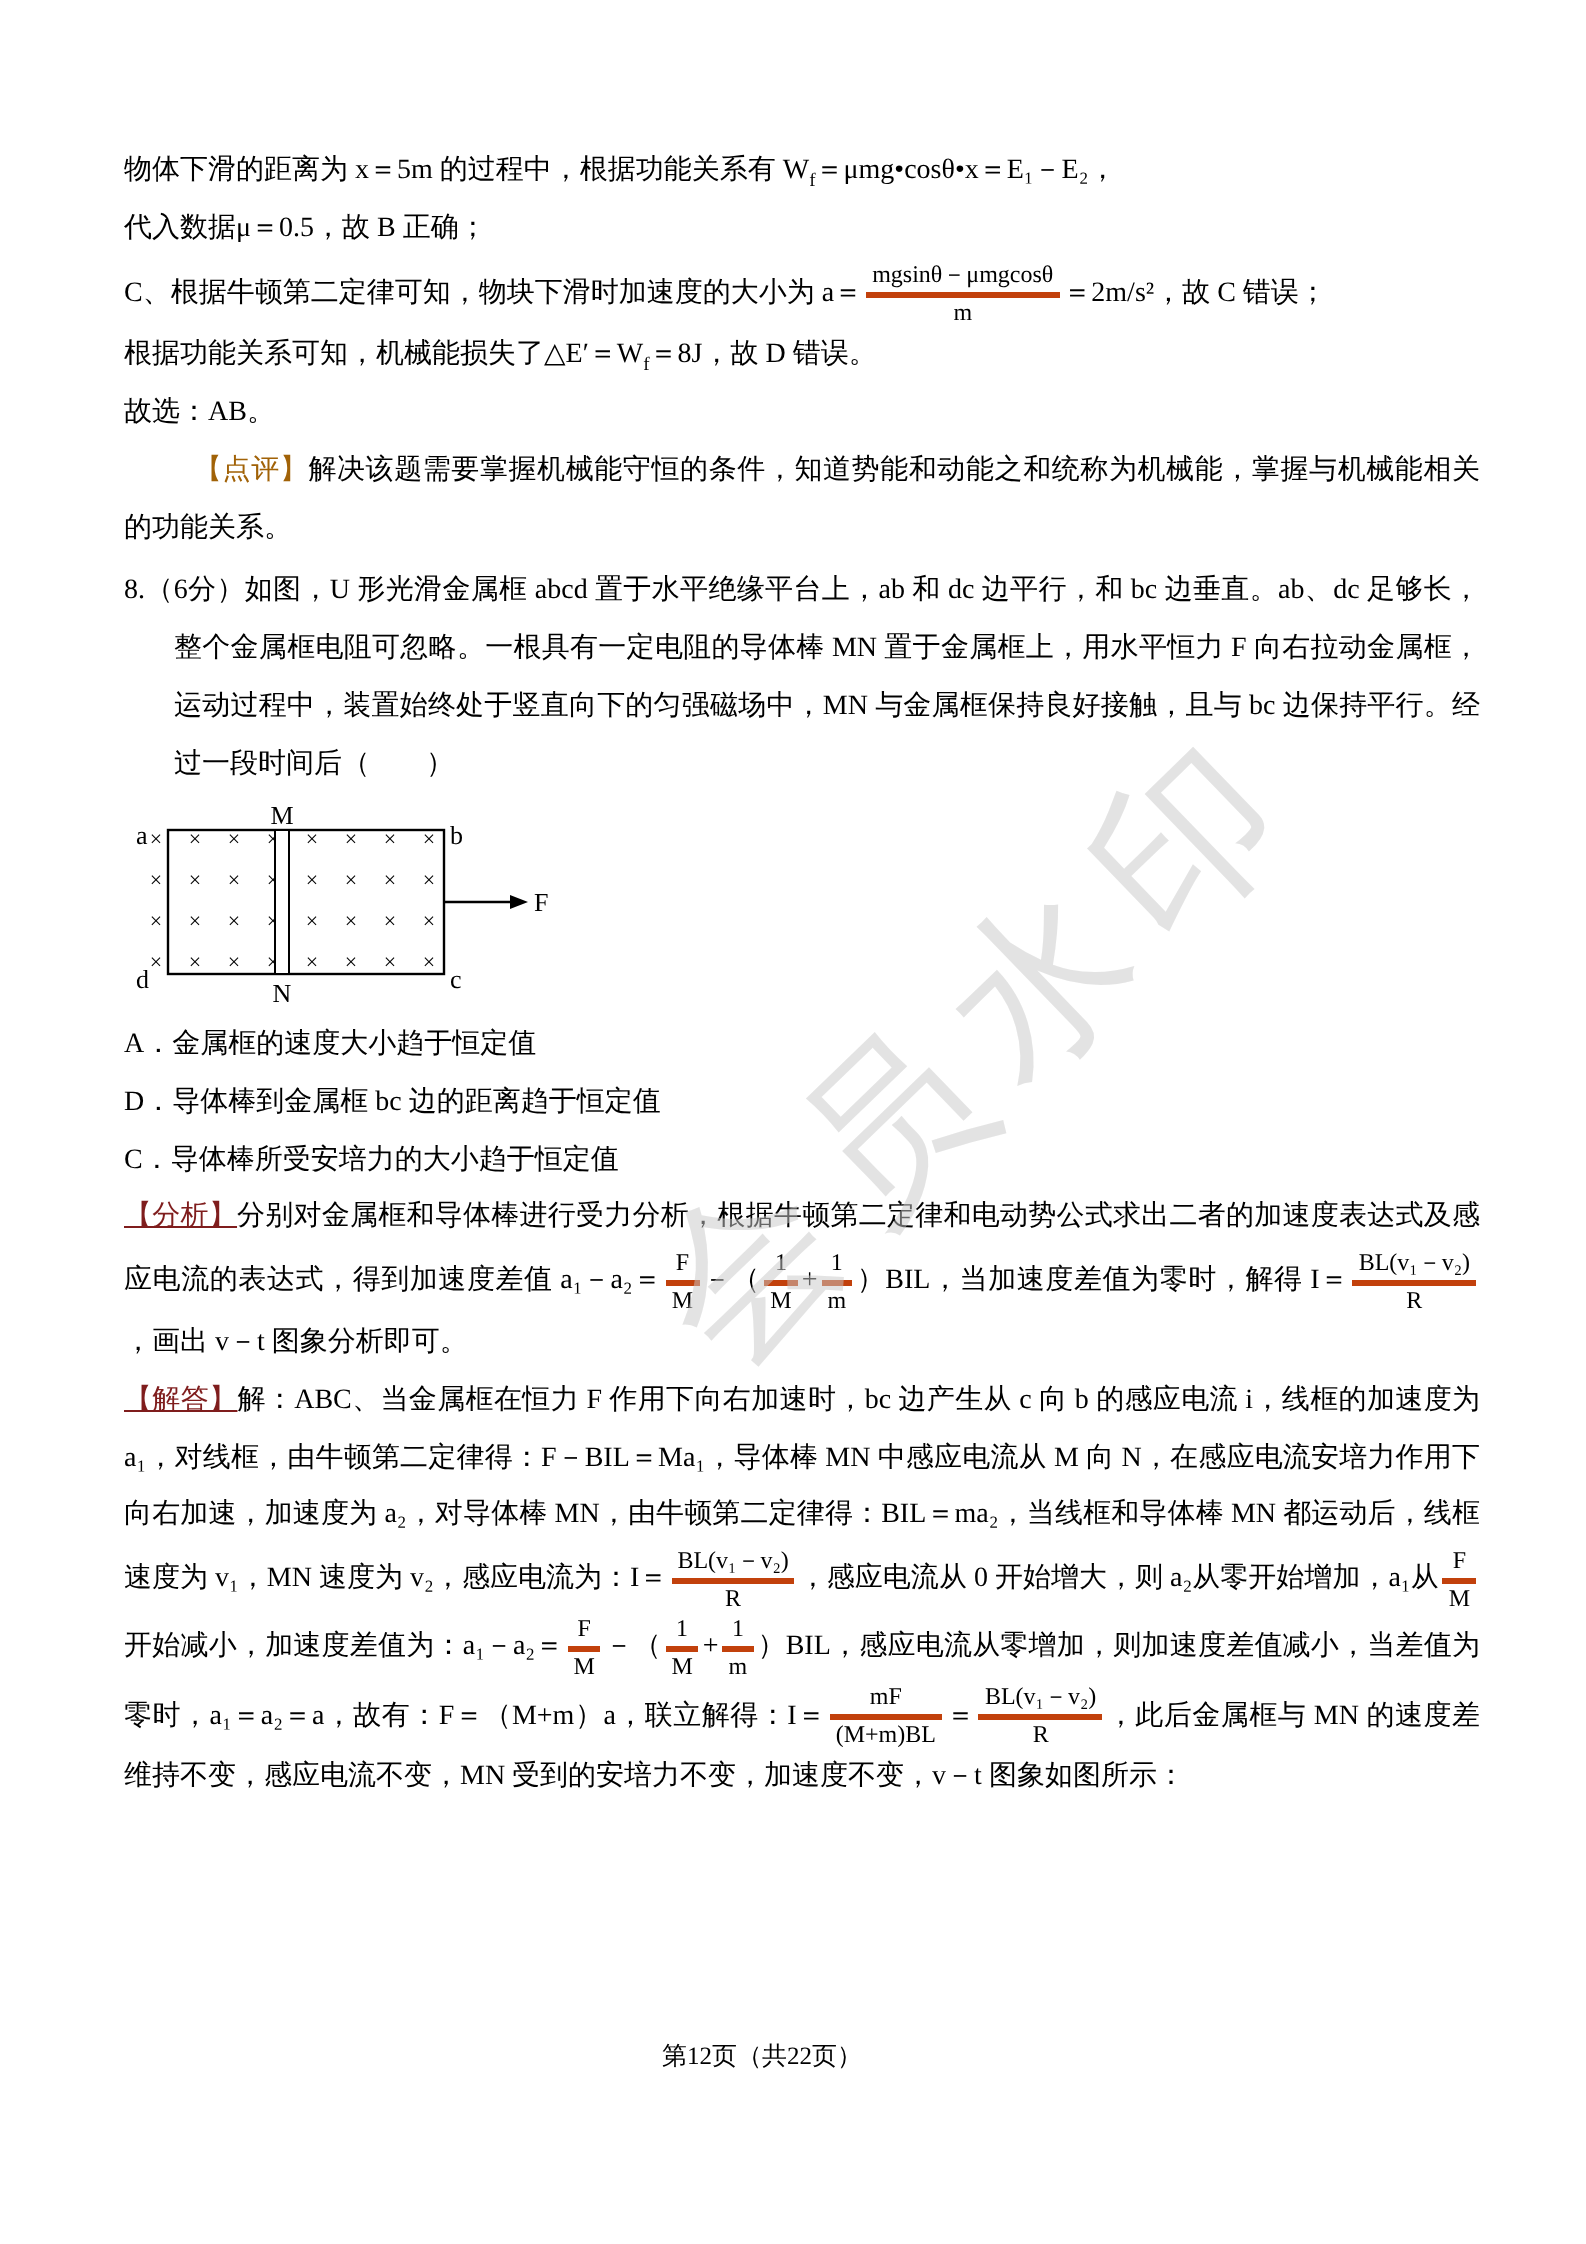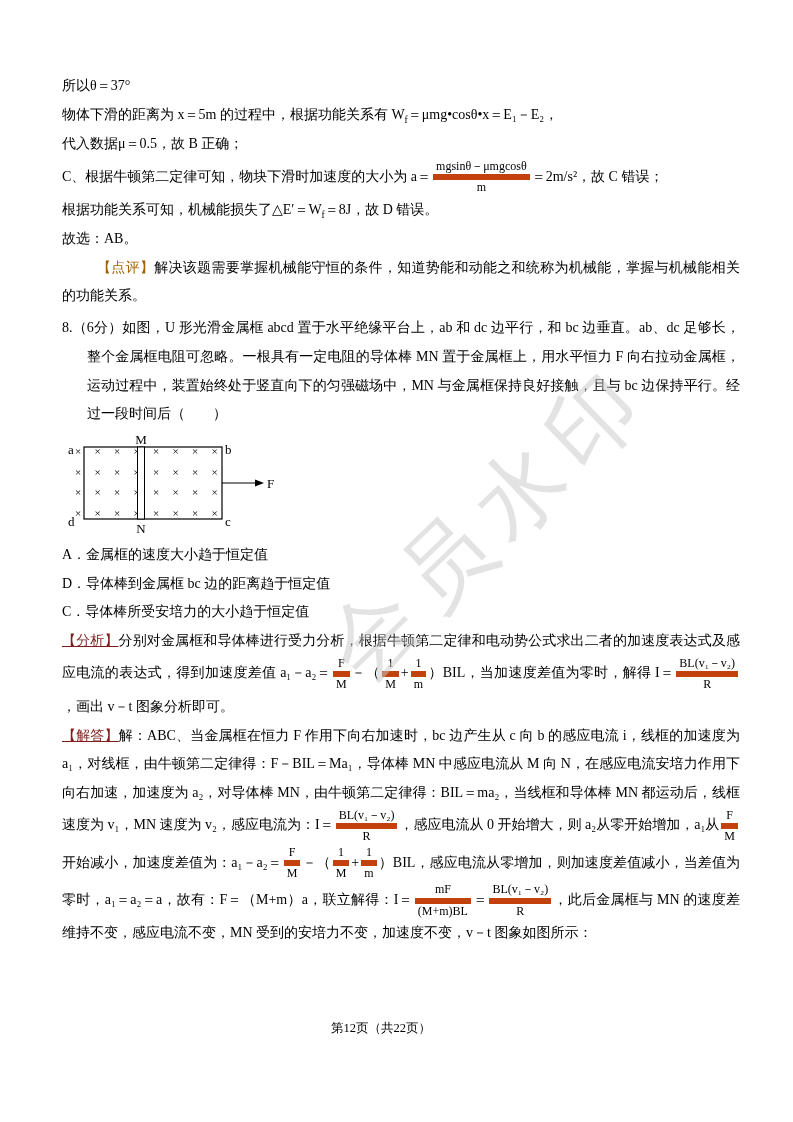--- a/index.html
+++ b/index.html
@@ -16,21 +16,21 @@
   p.para { margin:0; line-height:2.05; text-align:justify; }
   p.space-after { margin-bottom:3px; }
   .hang { padding-left:25px; text-indent:-25px; }
   .tag-cyan { color:#a16207;margin-left:35px; }
   .tag-blue { color:#7f1d1d;text-decoration:underline; }
   sub { font-size:9.5px; }
   .frac {
     display:inline-block; vertical-align:middle; text-align:center;
     font-size:12px; line-height:1.3; margin:0 2px;
   }
-  .fnum { display:block; border-bottom:6px solid #c2410c; padding:0 3px; }
+  .fnum { display:block; border-bottom:3px solid #c2410c; padding:0 3px; }
   .fden { display:block; padding:0 3px; }
   .diagram-wrap { margin:6px 0 2px 0; }
   svg.diagram { display:block; }
   svg .cross { font-size:11px; text-anchor:middle; fill:#000; }
   svg .lbl { font-size:13px; fill:#000; }
   svg .mid { text-anchor:middle; }
   svg .frame { fill:none; stroke:#000; stroke-width:1.2; }
   svg .rod { fill:#fff; stroke:#000; stroke-width:1; }
   svg .fline { stroke:#000; stroke-width:1.2; }
   svg .fhead { fill:#000; }
@@ -46,21 +46,20 @@
     position:absolute; left:0; top:1020px; width:762px;
     text-align:center; font-size:12.5px; z-index:1;
   }
 </style>
 </head>
 <body>
 
 <div class="page">
   <div class="content">
 
-    <p class="para">所以θ＝37°</p>
     <p class="para">物体下滑的距离为 x＝5m 的过程中，根据功能关系有 W<sub>f</sub>＝μmg•cosθ•x＝E₁－E₂，</p>
     <p class="para">代入数据μ＝0.5，故 B 正确；</p>
     <p class="para">C、根据牛顿第二定律可知，物块下滑时加速度的大小为 a＝<span class="frac"><span class="fnum">mgsinθ－μmgcosθ</span><span class="fden">m</span></span>＝2m/s²，故 C 错误；</p>
     <p class="para">根据功能关系可知，机械能损失了△E′＝W<sub>f</sub>＝8J，故 D 错误。</p>
     <p class="para">故选：AB。</p>
     <p class="para space-after"><span class="tag-cyan">【点评】</span><span>解决该题需要掌握机械能守恒的条件，知道势能和动能之和统称为机械能，掌握与机械能相关的功能关系。</span></p>
 
     <p class="para hang space-after">8.（6分）如图，U 形光滑金属框 abcd 置于水平绝缘平台上，ab 和 dc 边平行，和 bc 边垂直。ab、dc 足够长，整个金属框电阻可忽略。一根具有一定电阻的导体棒 MN 置于金属框上，用水平恒力 F 向右拉动金属框，运动过程中，装置始终处于竖直向下的匀强磁场中，MN 与金属框保持良好接触，且与 bc 边保持平行。经过一段时间后（　　）</p>
 
     <div class="diagram-wrap">

